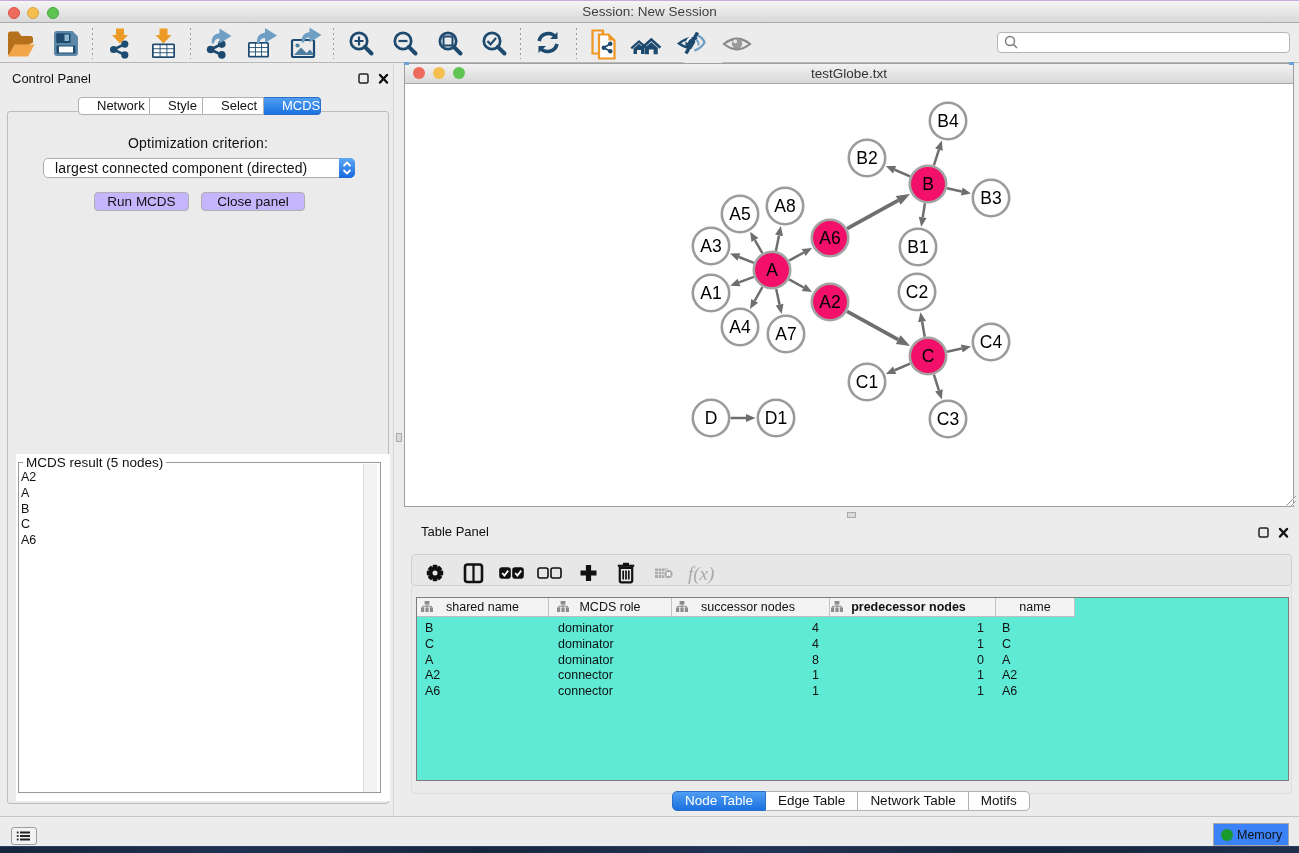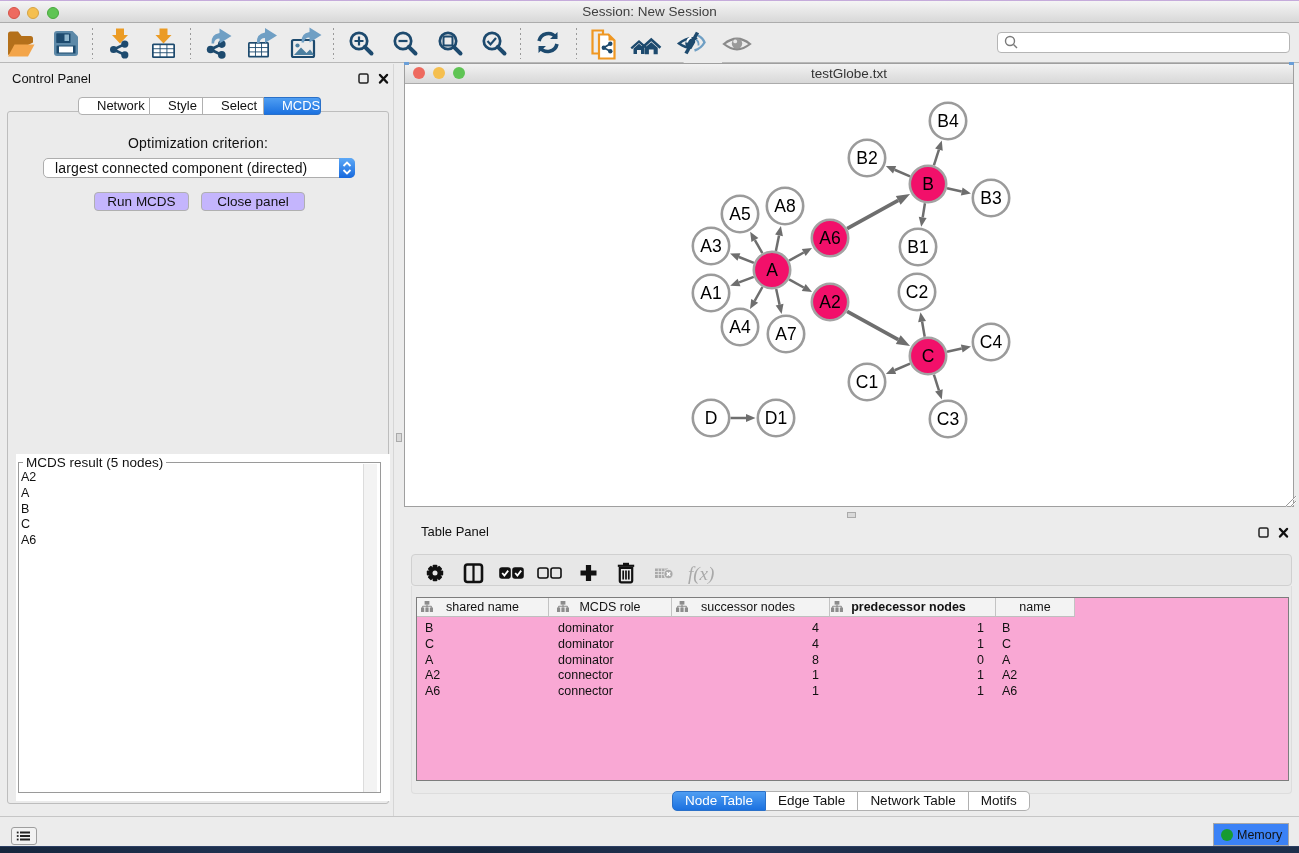--- a/index.html
+++ b/index.html
@@ -50,21 +50,21 @@
   background:linear-gradient(#f2f2f2,#d8d8d8); border-bottom:1px solid #ababab; }
 #nettitle .title { position:absolute; left:0; right:0; top:2px; text-align:center;
   font-size:13.5px; color:#333; }
 .tl2 { position:absolute; top:3px; width:12px; height:12px; border-radius:50%; }
 
 #tp-title { left:421px; top:524px; font-size:13px; color:#111; }
 #tp-toolbar { left:411px; top:554px; width:881px; height:32px; background:#e7e7e7;
   border:1px solid #d0d0d0; border-radius:4px; }
 #tp-body { left:411px; top:586px; width:881px; height:208px; background:#eaeaea;
   border:1px solid #dddddd; border-top:none; border-radius:0 0 4px 4px; }
-#tablebox { left:416px; top:597px; width:873px; height:184px; background:#f9a8d4;
+#tablebox { left:416px; top:597px; width:873px; height:184px; background:#5eead4;
   border:1px solid #7d7d7d; }
 .th { position:absolute; top:0; height:19px; background:#f3f3f3;
   border-right:1px solid #c3c3c3; border-bottom:1px solid #bfbfbf;
   font-size:12.5px; color:#111; text-align:center; line-height:19px; }
 .td { position:absolute; font-size:12.5px; color:#111; height:16px; line-height:16px; }
 .tabbar2 { position:absolute; display:flex; }
 .tab2 { height:20px; background:#fff; border:1px solid #b0b0b0; border-left:none;
   font-size:13.5px; color:#111; text-align:center; line-height:18px; padding:0 12px; }
 .tab2.first { border-left:1px solid #b0b0b0; border-radius:5px 0 0 5px; }
 .tab2.last { border-radius:0 5px 5px 0; }

